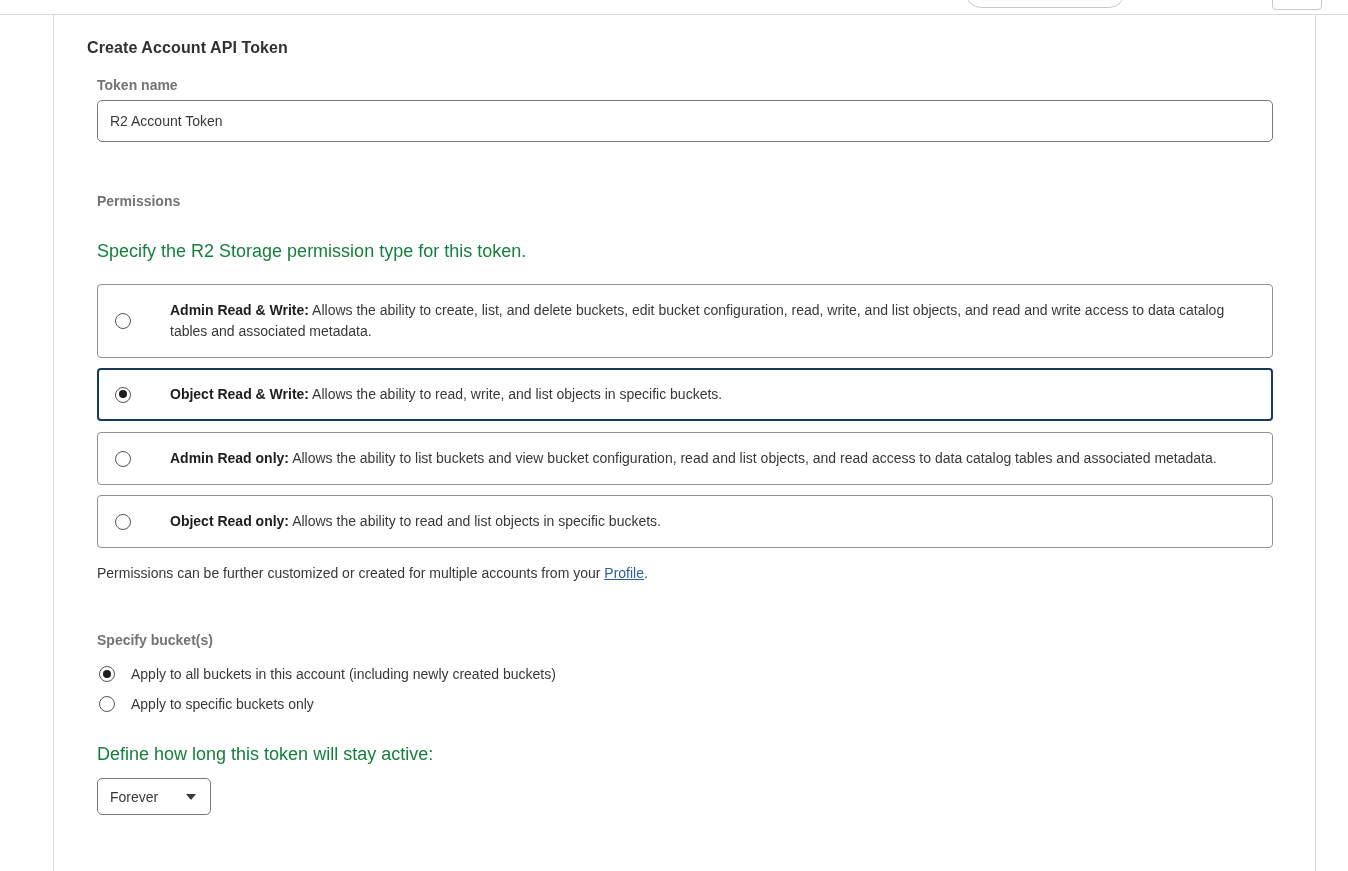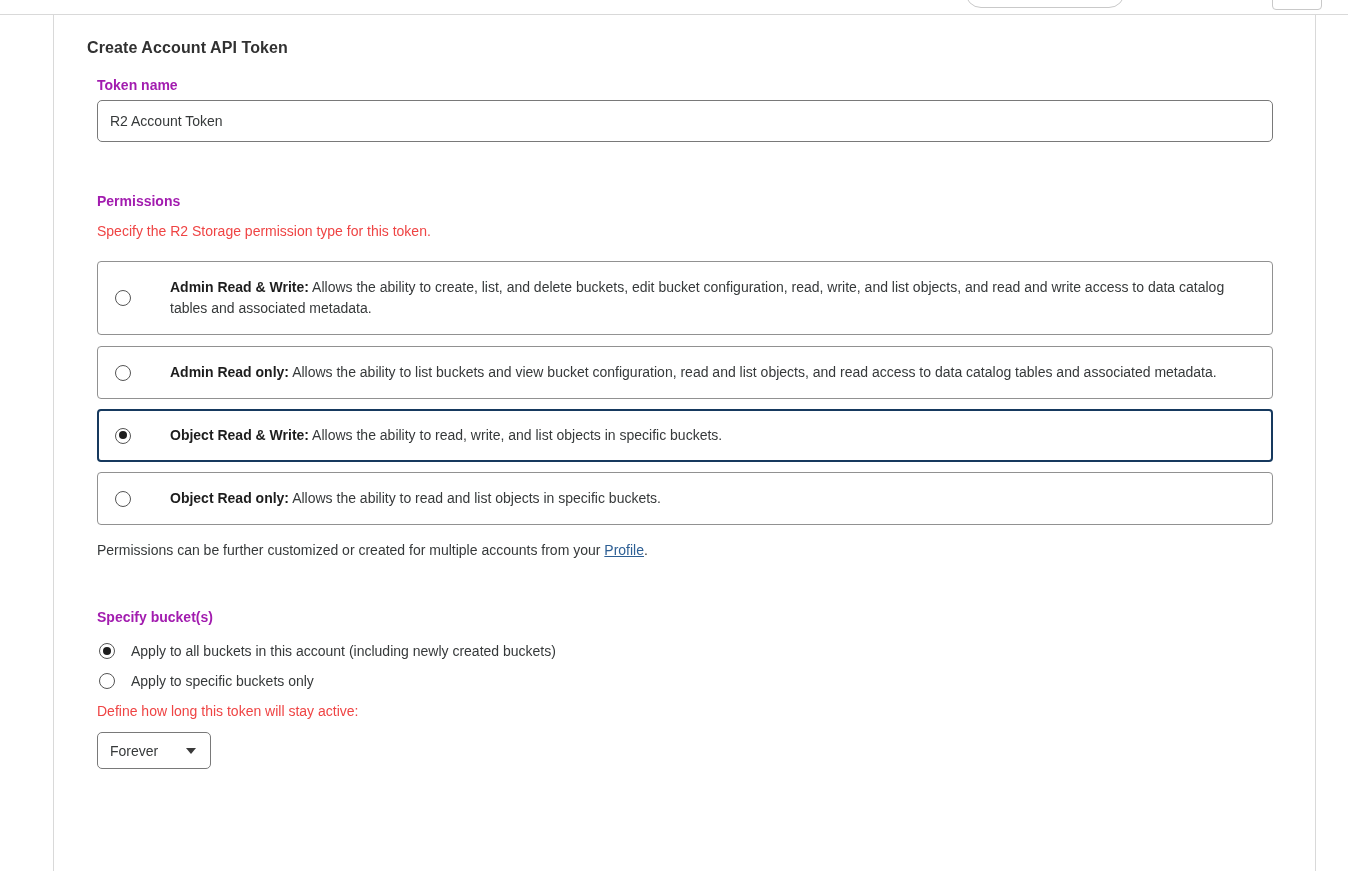--- a/index.html
+++ b/index.html
@@ -47,38 +47,38 @@
     letter-spacing: .1px;
   }
   .form {
     margin-left: 10px;
     margin-top: 20px;
     width: 1176px;
   }
   .field-label {
     font-size: 14px;
     font-weight: 700;
-    color: #a21caf;
+    color: #737373;
   }
   .text-input {
     margin-top: 7px;
     width: 1176px; height: 42px;
     border: 1px solid #797979; border-radius: 5px;
     padding: 0 12px;
     font-size: 14px;
     font-family: inherit;
     color: #36393a;
     background: #fff;
     outline: none;
   }
   .section-label { margin-top: 51px; }
   .section-desc {
-    margin-top: 14px;
-    font-size: 14px;
-    color: #ef4444;
+    margin-top: 32px;
+    font-size: 18px;
+    color: #15803d;
   }
   
   .option-card {
     display: flex;
     align-items: center;
     width: 1176px;
     border: 1px solid #919191;
     border-radius: 4px;
     padding: 15px 17px;
     background: #fff;
@@ -175,30 +175,30 @@
     <input class="text-input" type="text" value="R2 Account Token" style="">
 
     <div class="field-label section-label">Permissions</div>
     <div class="section-desc">Specify the R2 Storage permission type for this token.</div>
 
     <div class="option-card card-1">
       <span class="radio"></span>
       <p class="option-text"><strong>Admin Read &amp; Write:</strong><span> Allows the ability to create, list, and delete buckets, edit bucket configuration, read, write, and list objects, and read and write access to data catalog tables and associated metadata.</span></p>
     </div>
 
-    <div class="option-card card-2">
-      <span class="radio"></span>
-      <p class="option-text"><strong>Admin Read only:</strong><span> Allows the ability to list buckets and view bucket configuration, read and list objects, and read access to data catalog tables and associated metadata.</span></p>
-    </div>
-
     <div class="option-card card-3 selected">
       <span class="radio checked"></span>
       <p class="option-text"><strong>Object Read &amp; Write:</strong><span> Allows the ability to read, write, and list objects in specific buckets.</span></p>
     </div>
 
+    <div class="option-card card-2">
+      <span class="radio"></span>
+      <p class="option-text"><strong>Admin Read only:</strong><span> Allows the ability to list buckets and view bucket configuration, read and list objects, and read access to data catalog tables and associated metadata.</span></p>
+    </div>
+
     <div class="option-card card-4">
       <span class="radio"></span>
       <p class="option-text"><strong>Object Read only:</strong><span> Allows the ability to read and list objects in specific buckets.</span></p>
     </div>
 
     <p class="footnote"><span>Permissions can be further customized or created for multiple accounts from your </span><a class="link">Profile</a><span>.</span></p>
 
     <div class="field-label section-label">Specify bucket(s)</div>
 
     <div class="radio-row row-1">

